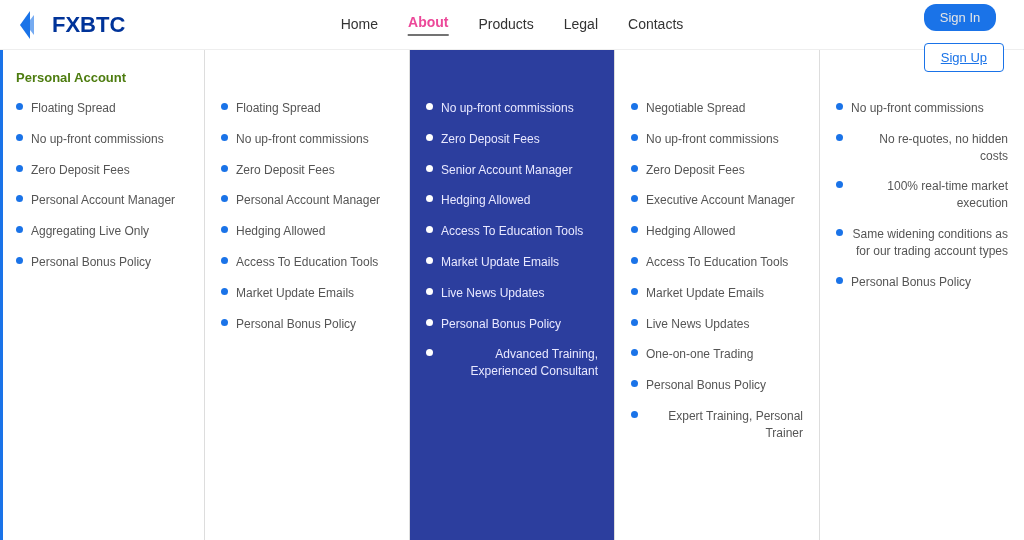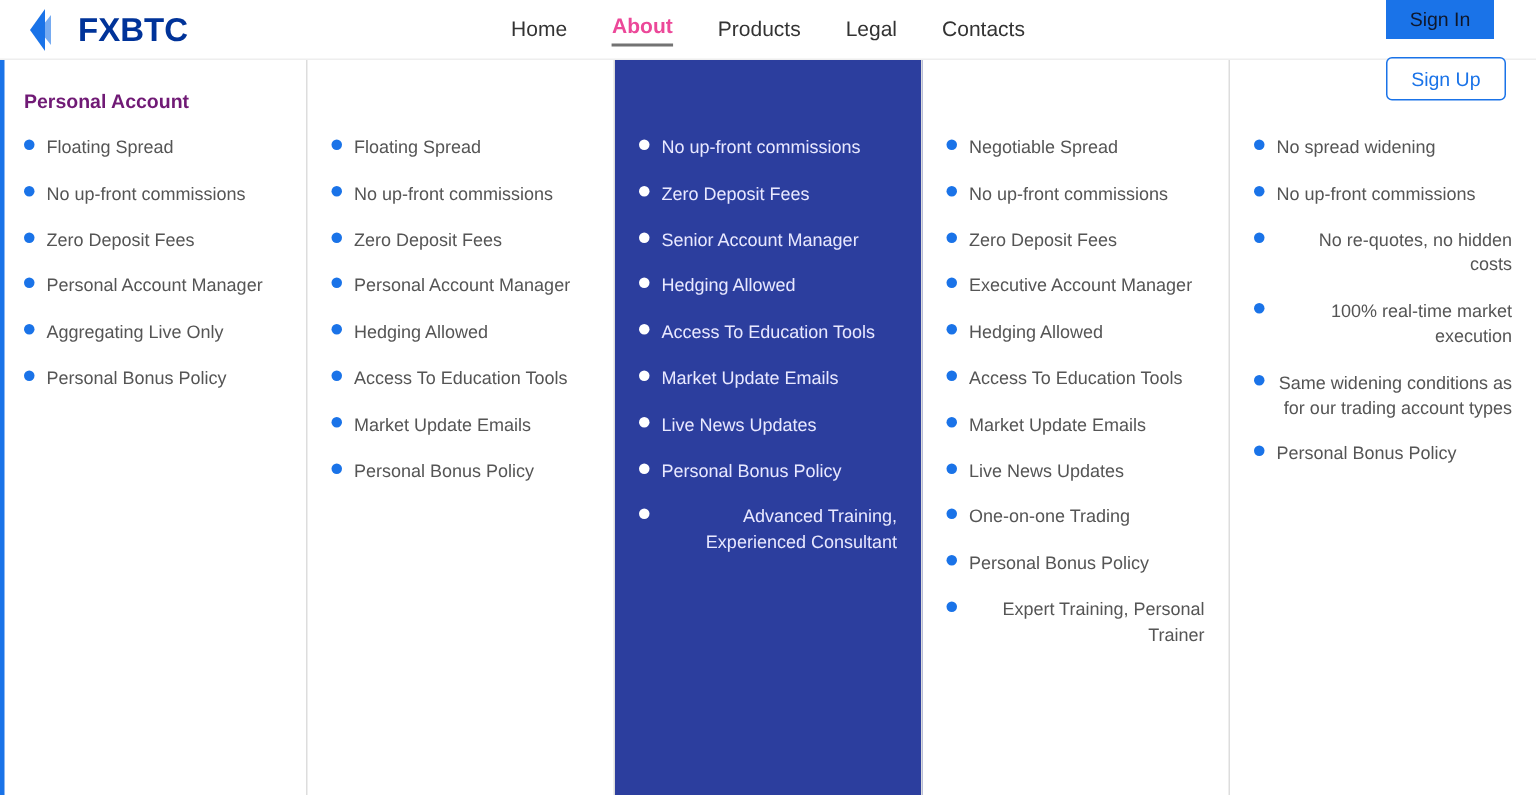--- a/index.html
+++ b/index.html
@@ -3,21 +3,21 @@
   <meta charset="utf-8">
   <style>
     * { box-sizing: border-box; margin: 0; padding: 0; }
     body { font-family: Arial, sans-serif; font-size: 13px; color: #333; background: #fff; }
 
     
     .header {
       display: flex;
       align-items: center;
       padding: 0 20px;
-      height: 40px;
+      height: 50px;
       border-bottom: 1px solid #eee;
       position: relative;
     }
     .logo {
       display: flex;
       align-items: center;
       gap: 4px;
       font-weight: 700;
       font-size: 22px;
       color: #003399;
@@ -66,34 +66,35 @@
     .flag {
       width: 20px;
       height: 14px;
       background: linear-gradient(to bottom, #003399 33%, #fff 33%, #fff 66%, #cc0000 66%);
       border-radius: 2px;
       display: inline-block;
     }
     .btn-signin {
       padding: 6px 16px;
       background: #1a73e8;
-      color: #0f172a;
+      color: #e5e5e5;
       border: none;
-      border-radius: 0;
+      border-radius: 12px;
       font-size: 13px;
       cursor: pointer;
     }
     .btn-signup {
       padding: 6px 16px;
       background: #fff;
       color: #1a73e8;
       border: 1px solid #1a73e8;
       border-radius: 4px;
       font-size: 13px;
       cursor: pointer;
+      text-decoration: underline;
     }
 
     
     .main {
       display: flex;
       width: 100%;
       min-height: 490px;
       overflow: hidden;
     }
 
@@ -107,21 +108,21 @@
 
     .col.highlighted {
       background: #2c3e9e;
       color: #fff;
     }
 
     .col-title {
       font-weight: bold;
       font-size: 13px;
       margin-bottom: 14px;
-      color: #701a75;
+      color: #4d7c0f;
       min-height: 16px;
     }
     .col.highlighted .col-title { color: #fff; }
 
     .col ul {
       list-style: none;
       padding: 0;
       text-align: right;
     }
     .col ul li {
@@ -342,24 +343,20 @@
           <span class="bullet"></span>
           <span>Expert Training, Personal Trainer</span>
         </li>
       </ul>
     </div>
     <div class="col">
       <div class="col-title"></div>
       <ul>
         <li>
           <span class="bullet"></span>
-          <span>No spread widening</span>
-        </li>
-        <li>
-          <span class="bullet"></span>
           <span>No up-front commissions</span>
         </li>
         <li>
           <span class="bullet"></span>
           <span>No re-quotes, no hidden costs</span>
         </li>
         <li>
           <span class="bullet"></span>
           <span>100% real-time market execution</span>
         </li>

